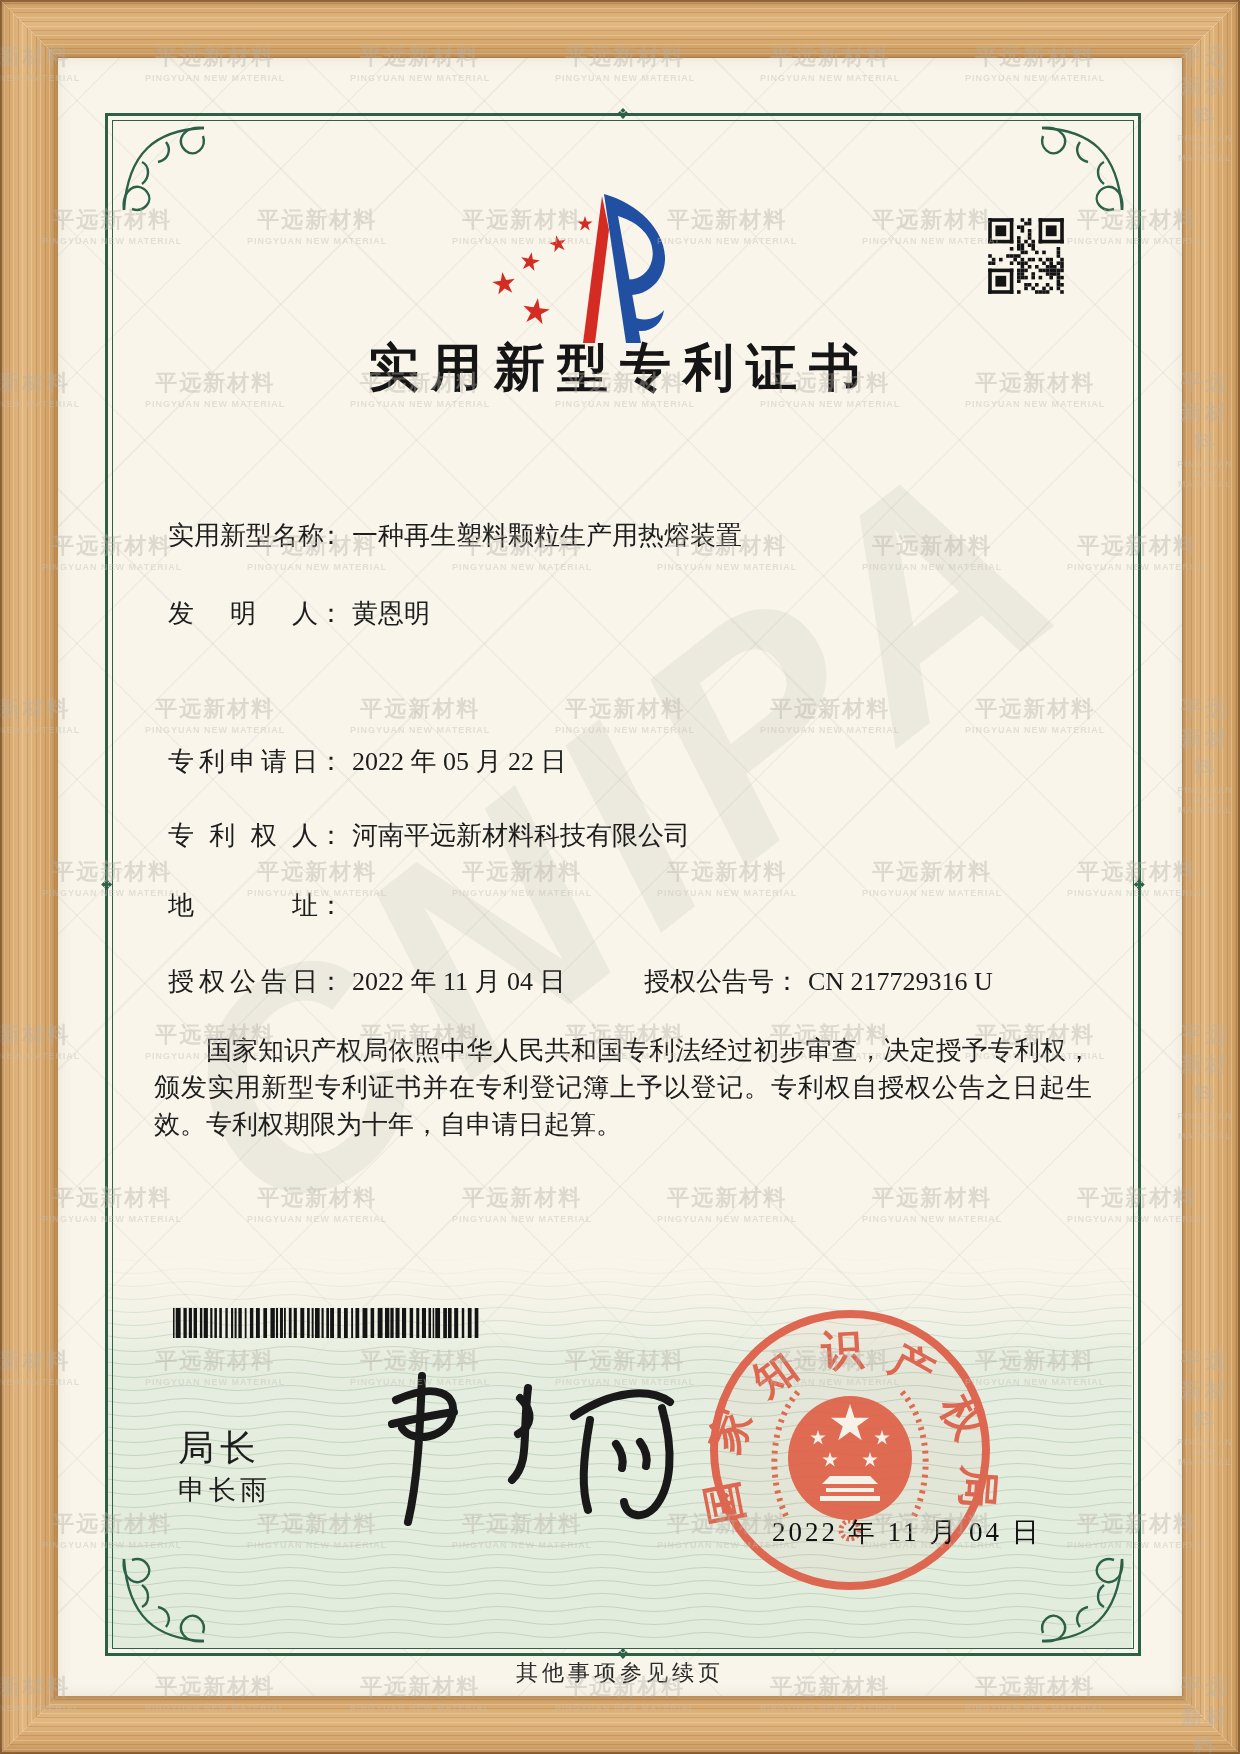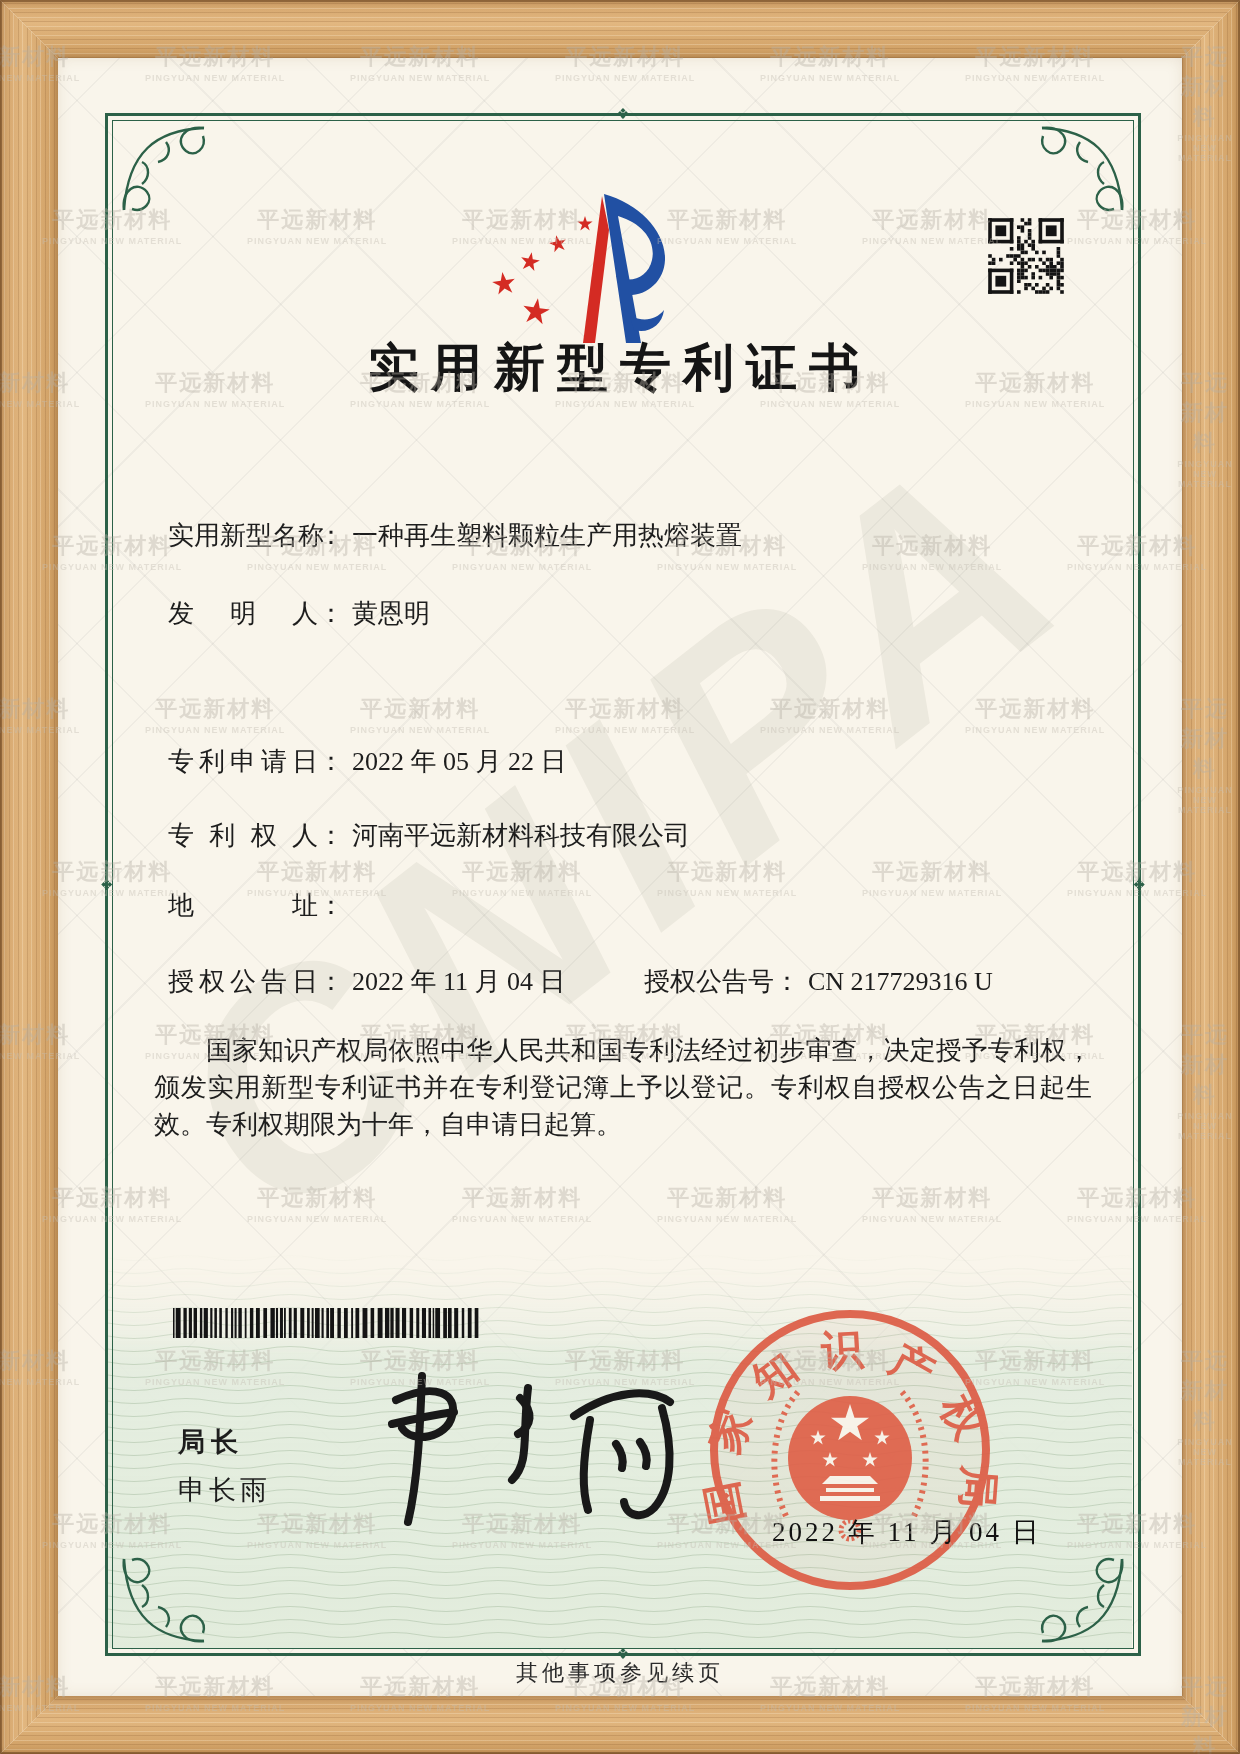--- a/index.html
+++ b/index.html
@@ -79,21 +79,21 @@
   .frow{position:absolute;left:168px;font-size:26px;white-space:nowrap;}
   .flabel{display:inline-block;width:150px;text-align:justify;text-align-last:justify;vertical-align:top;}
   .fval{margin-left:8px;}
   .frow-addr{white-space:normal;display:flex;width:930px;}
   .frow-addr .fval{width:782px;line-height:37px;}
   .grant2{position:absolute;left:476px;top:0;white-space:nowrap;}
   .paras{position:absolute;left:142px;top:1020px;width:962px;font-size:26px;line-height:37px;
         text-align:justify;}
   .paras p{margin:12px;text-indent:2em;}
   .barcode{position:absolute;left:173px;top:1308px;width:306px;height:30px;}
-  .director-label{position:absolute;left:178px;top:1424px;font-size:27px;letter-spacing:6px;font-weight:bold;}
+  .director-label{position:absolute;left:178px;top:1424px;font-size:36px;letter-spacing:6px;}
   .director-name{position:absolute;left:178px;top:1472px;font-size:27px;letter-spacing:4px;}
   .signature{position:absolute;left:378px;top:1372px;width:310px;height:160px;}
   .seal{position:absolute;left:702px;top:1292px;width:296px;height:310px;opacity:.92;}
   .seal-date{position:absolute;left:772px;top:1514px;font-size:27px;letter-spacing:3px;color:#111;z-index:6;}
   .page-info{position:absolute;left:0;top:1604px;width:100%;text-align:center;font-size:22px;color:#2a2a2a;letter-spacing:2px;}
   .footnote{position:absolute;left:0;top:1658px;width:100%;text-align:center;font-size:22px;color:#2a2a2a;letter-spacing:4px;z-index:6;}
 </style>
 </head>
 <body>
 

